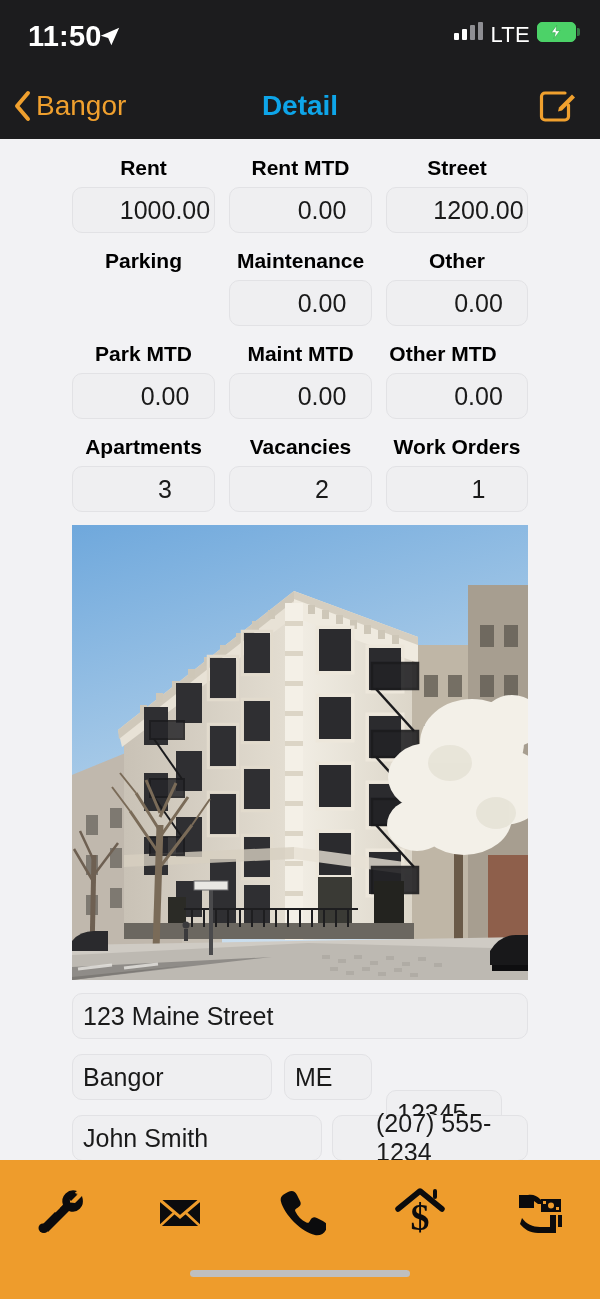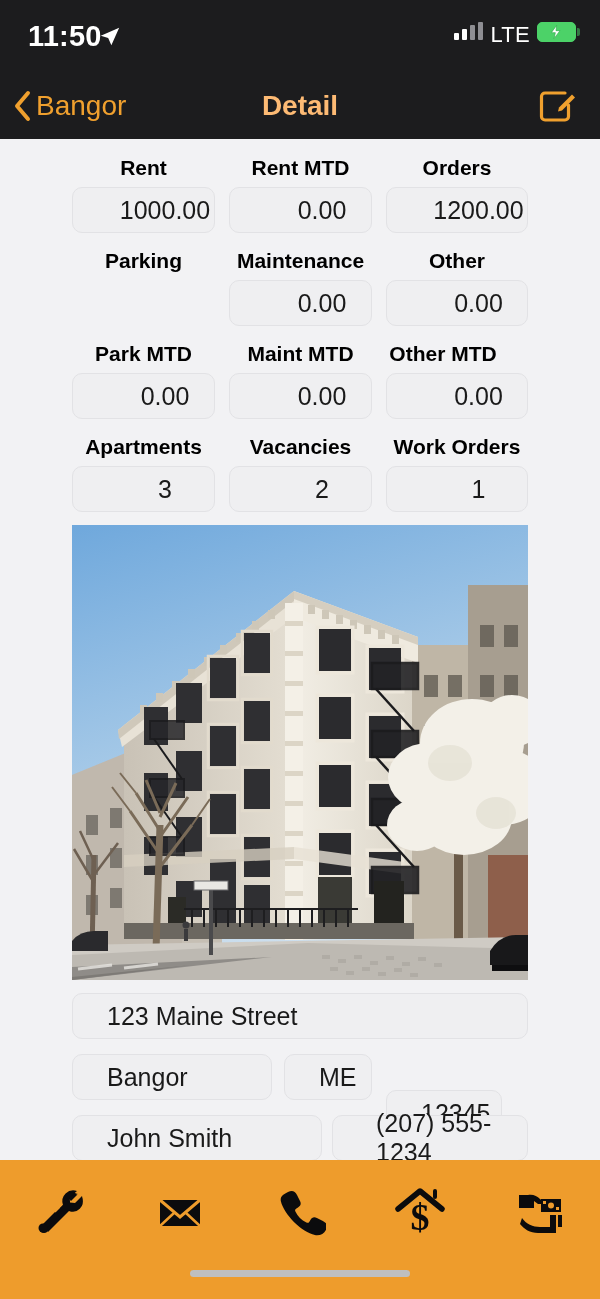--- a/index.html
+++ b/index.html
@@ -48,38 +48,38 @@
   }
   .nav-back {
     position:absolute; left:12px; top:0; height:67px;
     display:flex; align-items:center; gap:4px; cursor:pointer;
   }
   .chev { width:20px; height:32px; }
   .nav-back-label { font-size:28px; color:#F0A02E; }
   .nav-title {
     position:absolute; left:0; top:0; width:600px; height:67px;
     display:flex; align-items:center; justify-content:center;
-    font-size:28px; font-weight:700; color:#fdba74;
+    font-size:28px; font-weight:700; color:#0ea5e9;
   }
   .nav-edit {
     position:absolute; right:22px; top:17px; width:40px; height:36px; cursor:pointer;
   }
 
   
   .content { position:absolute; top:139px; left:0; width:600px; height:1021px; background:#F2F2F4; }
   .cell-label {
     text-align:center; font-size:21px; font-weight:700; color:#000;
     line-height:30px;
   }
   .field {
     background:#EFEFF1; border:1px solid #E2E2E5; border-radius:10px;
     height:46px; display:flex; align-items:center; justify-content:center;
     font-size:25px; color:#1A1A1A;padding-left:43px;
   }
-  .field.left { justify-content:flex-start; padding-left:34px; }
+  .field.left { justify-content:flex-start; padding-left:10px; }
 
   
   .photo {
     position:absolute; left:72px; top:386px; width:456px; height:455px;
     overflow:hidden; background:#B9D7EE;
   }
 
   
   .toolbar {
     position:absolute; left:0; top:1160px; width:600px; height:139px;
@@ -140,21 +140,21 @@
       <path d="M21 18.5 L34 5.5 L37 8.5 L24 21.5 L20 22.5 Z" fill="#F0A02E"></path>
     </svg>
   </div>
 
   <div class="content">
 
     <div class="cell-label" style="position:absolute;left:72px;top:14px;width:143px;">Rent</div>
     <div class="field" style="position:absolute;left:72px;top:48px;width:143px;">1000.00</div>
     <div class="cell-label" style="position:absolute;left:229px;top:14px;width:143px;">Rent MTD</div>
     <div class="field" style="position:absolute;left:229px;top:48px;width:143px;">0.00</div>
-    <div class="cell-label" style="position:absolute;left:386px;top:14px;width:142px;">Orders</div>
+    <div class="cell-label" style="position:absolute;left:386px;top:14px;width:142px;">Street</div>
     <div class="field" style="position:absolute;left:386px;top:48px;width:142px;">1200.00</div>
 
     <div class="cell-label" style="position:absolute;left:72px;top:107px;width:143px;">Parking</div>
     <div class="cell-label" style="position:absolute;left:229px;top:107px;width:143px;">Maintenance</div>
     <div class="field" style="position:absolute;left:229px;top:141px;width:143px;">0.00</div>
     <div class="cell-label" style="position:absolute;left:386px;top:107px;width:142px;">Other</div>
     <div class="field" style="position:absolute;left:386px;top:141px;width:142px;">0.00</div>
 
     <div class="cell-label" style="position:absolute;left:72px;top:200px;width:143px;">Park MTD</div>
     <div class="field" style="position:absolute;left:72px;top:234px;width:143px;">0.00</div>

